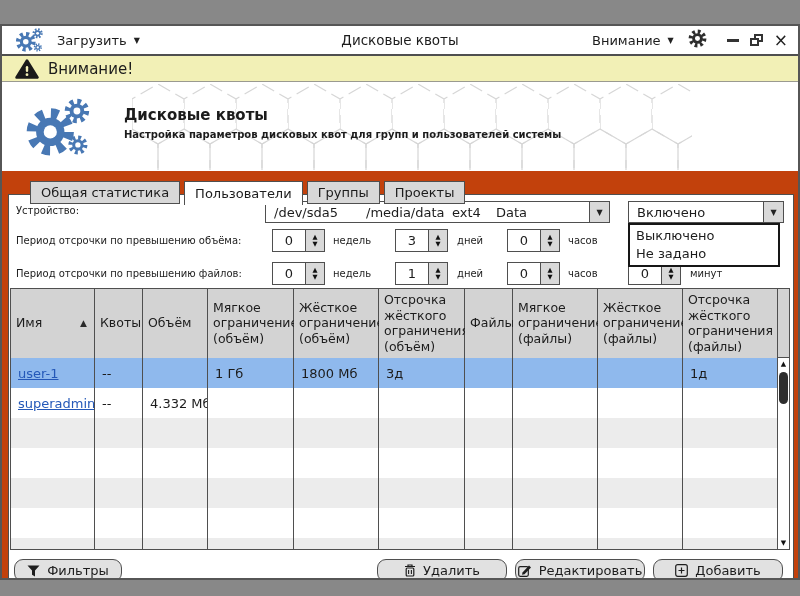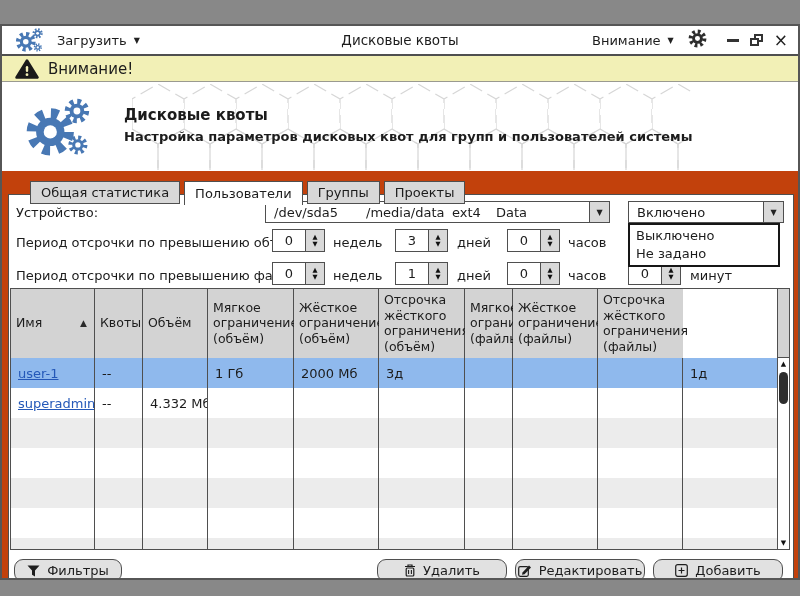--- a/index.html
+++ b/index.html
@@ -33,32 +33,32 @@
   .warning { position:absolute; top:30px; left:0; right:0; height:26px;
              background:#f2f0b6; border-bottom:1px solid #9a9a90;
              display:flex; align-items:center; gap:9px; padding-left:13px; }
   .warning-text { font-size:15px; }
 
   
   .pagehead { position:absolute; top:56px; left:0; right:0; height:89px; background:#fff; }
   .hex-bg { position:absolute; left:130px; top:2px; color:#cfcfcf; }
   .logo-lg { position:absolute; left:24px; top:15px; color:#4878b4; }
   .ph-title { position:absolute; left:122px; top:24px; font-size:15px; font-weight:600; }
-  .ph-sub   { position:absolute; left:122px; top:47px; font-size:13px; font-weight:600; }
+  .ph-sub   { position:absolute; left:122px; top:47px; font-size:10px; font-weight:600; }
 
   
   .tabs { position:absolute; top:155px; left:28px; display:flex; z-index:3; }
   .tab { height:23px; padding:0 10px; display:flex; align-items:center;
          font-size:13px; background:#d8d8d8; border:1px solid #4f4f4f; margin-right:4px; cursor:pointer; }
   .tab.active { background:#fff; height:24px; border-bottom:none; }
 
   
   .panel { position:absolute; top:168px; left:6px; width:786px; height:394px;
            border:1px solid #4f4f4f; background:#fff; }
-  .flabel { position:absolute; font-size:13px; white-space:nowrap; }
+  .flabel { position:absolute; font-size:10px; white-space:nowrap; }
 
   .combo { position:absolute; height:22px; border:1px solid #4f4f4f; background:#fff;
            display:flex; align-items:center; cursor:pointer;gap:36px; }
   .combo-text { flex:1; display:flex; align-items:center; padding-left:8px; font-size:13px; overflow:hidden; white-space:nowrap; }
   .combo-btn { width:20px; align-self:stretch; background:#d9d9d9; border-left:1px solid #4f4f4f;
                display:flex; align-items:center; justify-content:center; }
   .combo-btn .caret { font-size:8px; }
   .devpart1 { display:inline-block; width:92px; }
   .devpart2 { display:inline-block; width:86px; }
   .devpart3 { display:inline-block; width:44px; }
@@ -298,35 +298,36 @@
       <div class="thead grid-cols">
         <div class="th th-name">
           <span>Имя</span>
           <span class="sort-arrow">▲</span>
         </div>
         <div class="th">Квоты</div>
         <div class="th">Объём</div>
         <div class="th">Мягкое ограничение (объём)</div>
         <div class="th">Жёсткое ограничение (объём)</div>
         <div class="th">Отсрочка жёсткого ограничения (объём)</div>
+        <div class="th">Файлы</div>
         <div class="th">Мягкое ограничение (файлы)</div>
         <div class="th">Жёсткое ограничение (файлы)</div>
         <div class="th" style="border-right:none">Отсрочка жёсткого ограничения (файлы)</div>
       </div>
       <div class="thead-filler"></div>
 
       <div class="tbody">
         <div class="tr selected grid-cols">
           <div class="td">
               <a class="rowlink">user-1</a>
             </div>
           <div class="td">--</div>
           <div class="td"></div>
           <div class="td">1 Гб</div>
-          <div class="td">2000 Мб</div>
+          <div class="td">1800 Мб</div>
           <div class="td">3д</div>
           <div class="td"></div>
           <div class="td"></div>
           <div class="td"></div>
           <div class="td" style="border-right:none">1д</div>
         </div>
         <div class="tr grid-cols">
           <div class="td">
               <a class="rowlink">superadmin</a>
             </div>

